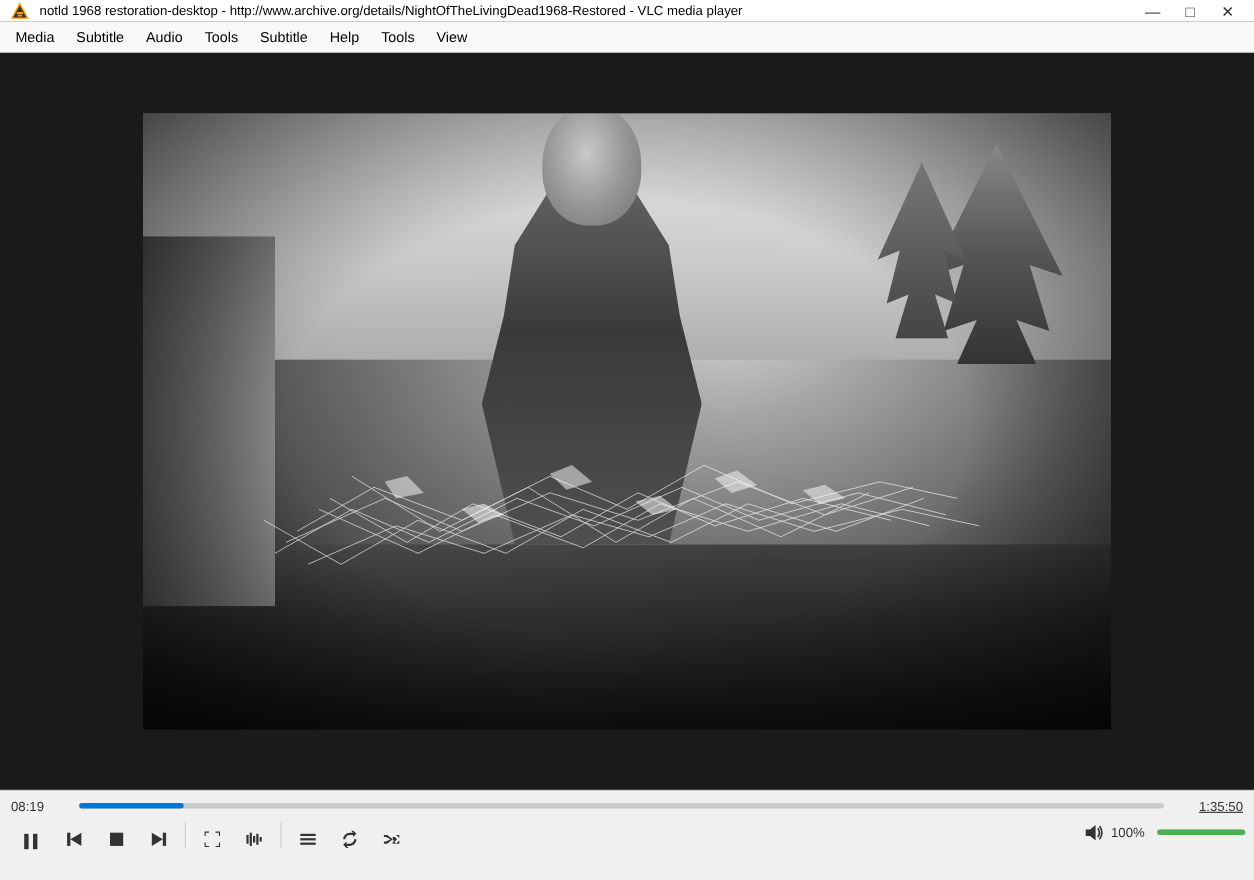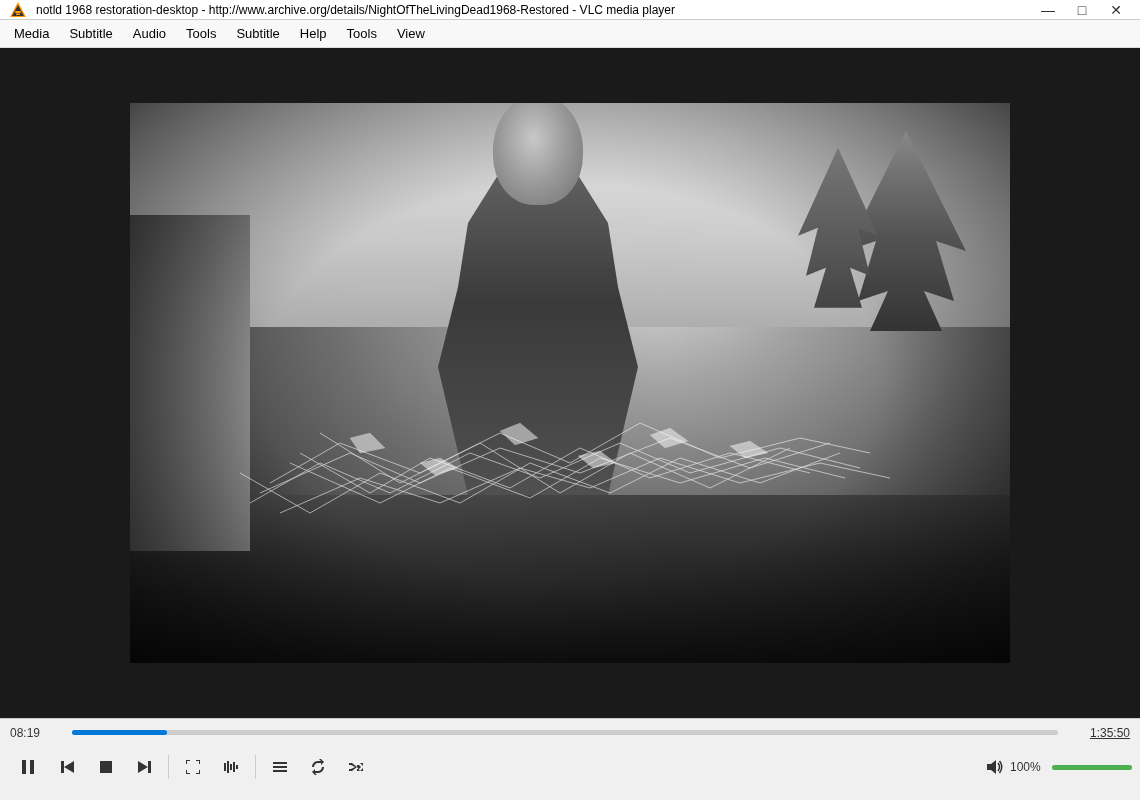--- a/index.html
+++ b/index.html
@@ -256,21 +256,21 @@
       color: #333;
       min-width: 48px;
       text-align: right;
       text-decoration: underline;
     }
 
     
     #playback-row {
       height: 42px;
       display: flex;
-      align-items: center;
+      align-items: flex-start;
       padding: 0 8px;
       gap: 2px;
     }
 
     .ctrl-btn {
       width: 36px;
       height: 32px;
       background: transparent;
       border: 1px solid transparent;
       border-radius: 3px;

